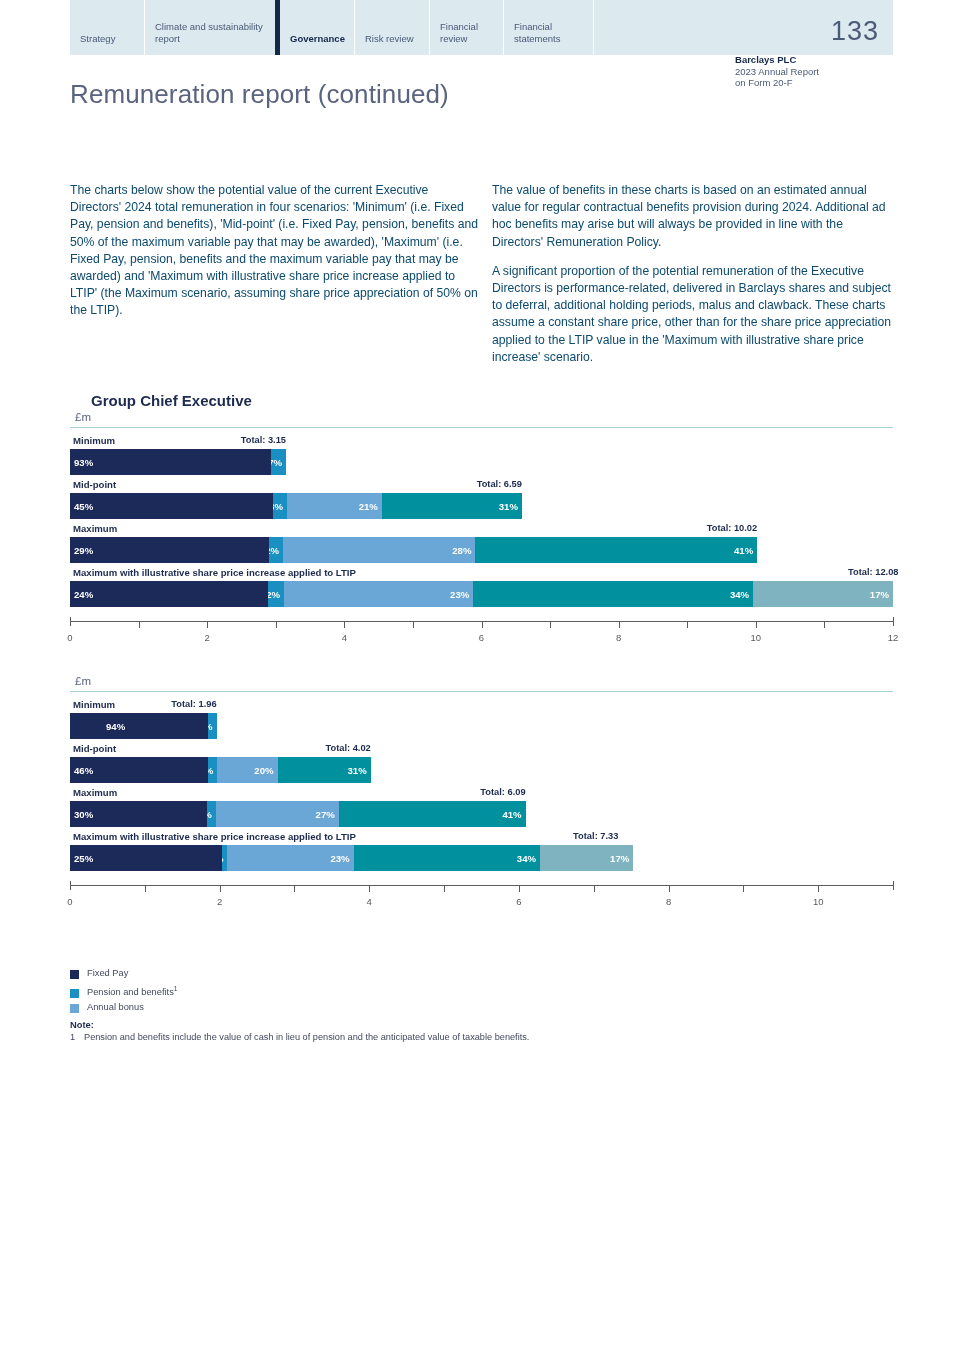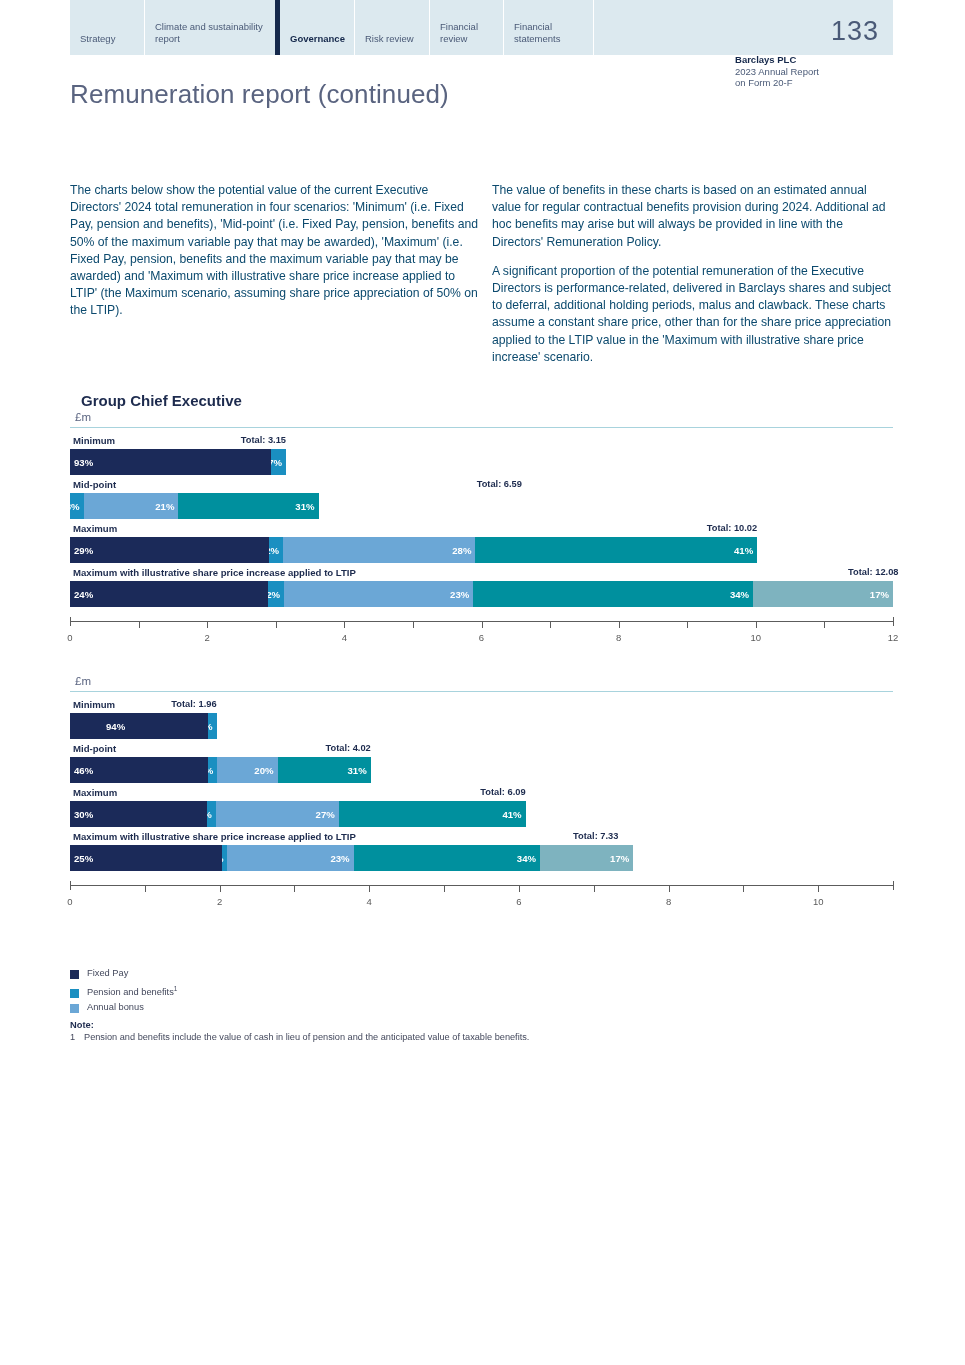--- a/index.html
+++ b/index.html
@@ -114,21 +114,21 @@
     margin: 0 0 12px 0;
     font-weight: 300;
   }
 
   
   .chart-block { position: absolute; left: 70px; width: 823px; }
   .chart-title {
     font-size: 15px;
     font-weight: bold;
     color: #1d2b4e;
-    margin: 0 0 2px 11px;
+    margin: 0 0 2px 21px;
   }
   .chart-unit {
     font-size: 11.5px;
     color: #5a6480;
     margin: 0 0 4px 5px;
     font-weight: 300;
   }
   .chart-rule {
     height: 1px;
     background: #a8d3dd;
@@ -317,20 +317,21 @@
           <div class="seg first" style="background: rgb(27, 42, 89); width: 200.915px;">93%</div>
           <div class="seg" style="background: rgb(26, 143, 193); width: 15.1226px;">7%</div>
         </div>
       </div>
       <div class="scenario">
         <div class="scenario-labels">
           <span class="scenario-name">Mid-point</span>
           <span class="scenario-total" style="left: 451.964px;">Total: 6.59</span>
         </div>
         <div class="bar">
+          <div class="seg first" style="background: rgb(27, 42, 89); width: 203.384px;">45%</div>
           <div class="seg" style="background: rgb(26, 143, 193); width: 13.5589px;">3%</div>
           <div class="seg" style="background: rgb(107, 167, 214); width: 94.9125px;">21%</div>
           <div class="seg" style="background: rgb(0, 144, 158); width: 140.109px;">31%</div>
         </div>
       </div>
       <div class="scenario">
         <div class="scenario-labels">
           <span class="scenario-name">Maximum</span>
           <span class="scenario-total" style="left: 687.205px;">Total: 10.02</span>
         </div>

